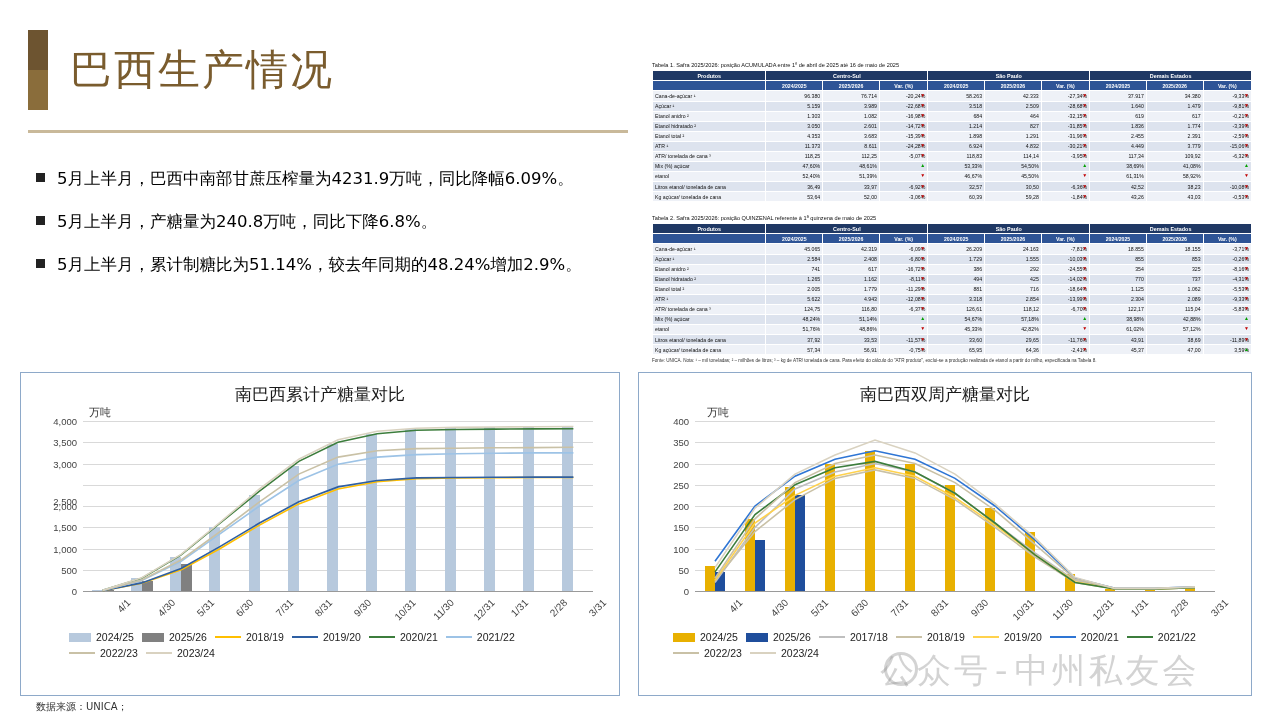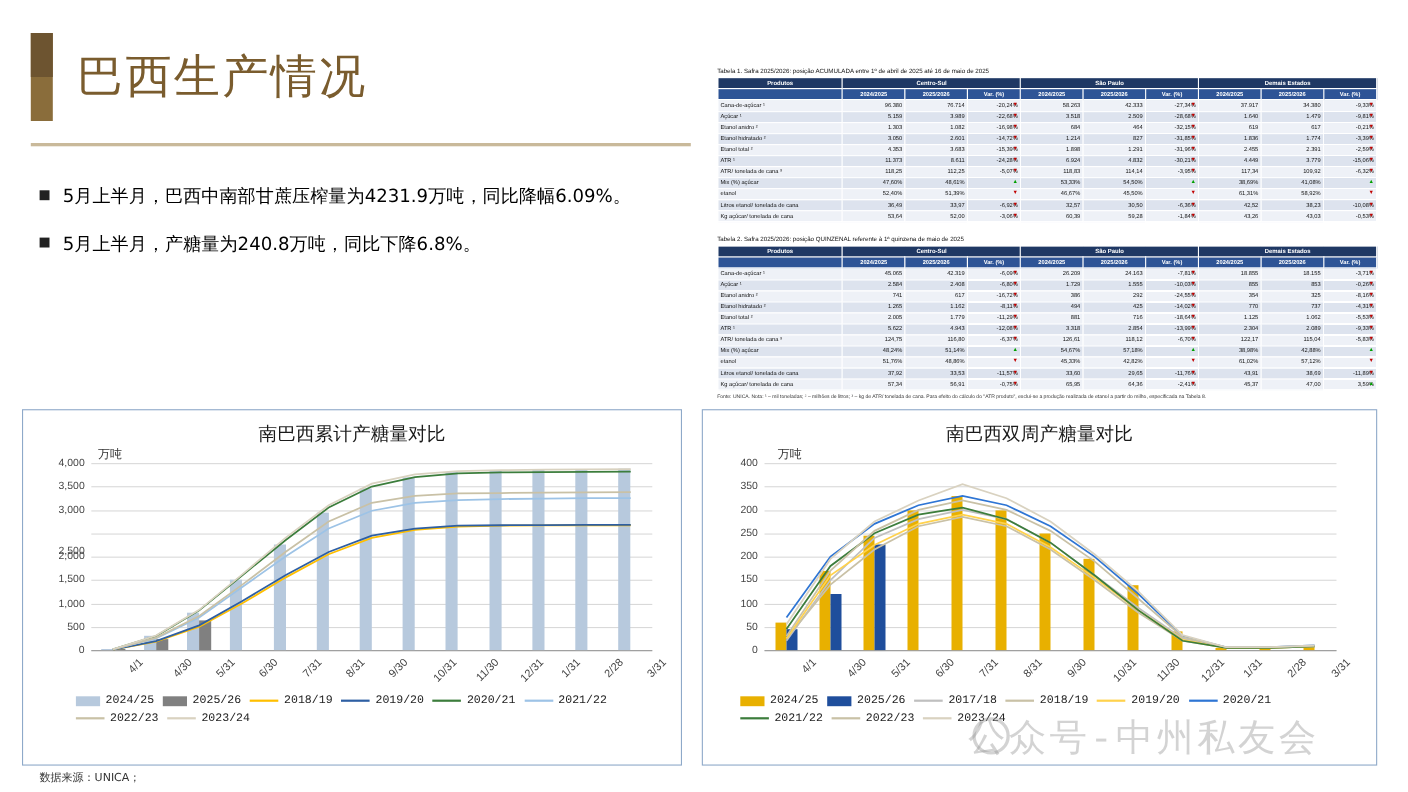--- a/index.html
+++ b/index.html
@@ -41,21 +41,21 @@
   
   .chart-panel{position:absolute;border:1px solid #8ea9c9;background:#fff;}
   #chart1{left:20px;top:372px;width:598px;height:322px;}
   #chart2{left:638px;top:372px;width:612px;height:322px;}
   .chart-title{position:absolute;width:100%;text-align:center;top:10px;font-size:17px;color:#1a1a1a;font-family:Liberation Mono, monospace;}
   .unit-label{position:absolute;font-size:11px;color:#333;font-family:"DejaVu Sans",sans-serif;}
   .plot{position:absolute;}
   .ylab{position:absolute;right:4px;font-size:9.5px;color:#444;transform:translateY(-50%);white-space:nowrap;}
   .xlab{position:absolute;font-size:10px;color:#444;transform:rotate(-45deg);transform-origin:right top;white-space:nowrap;}
   .gridline{position:absolute;left:0;height:1px;background:#d9d9d9;}
-  .legend{position:absolute;display:flex;flex-wrap:wrap;font-size:10.5px;color:#222;font-family:Liberation Mono, monospace;}
+  .legend{position:absolute;display:flex;flex-wrap:wrap;font-size:10.5px;color:#222;}
   .lg-item{display:flex;align-items:center;margin-right:8px;margin-bottom:4px;}
   .lg-swatch{width:22px;height:9px;margin-right:5px;}
   .lg-line{width:26px;height:0;border-top:2px solid #000;margin-right:5px;}
 
   
   .source{position:absolute;left:36px;top:700px;font-size:10px;color:#333;font-family:"DejaVu Sans",sans-serif;}
   .wm{position:absolute;left:880px;top:648px;font-size:34px;color:rgba(150,150,150,0.42);font-family:Liberation Mono, monospace;letter-spacing:3px;}
   .wm-circle{position:absolute;left:884px;top:652px;width:28px;height:28px;border-radius:50%;border:3px solid rgba(150,150,150,0.42);}
 </style>
 </head>
@@ -69,20 +69,24 @@
   <div class="title-underline"></div>
 
   <div class="bullets">
     <div class="bullet">
       <div class="marker"></div>
       <div class="btext">5月上半月，巴西中南部甘蔗压榨量为4231.9万吨，同比降幅6.09%。</div>
     </div>
     <div class="bullet">
       <div class="marker"></div>
       <div class="btext">5月上半月，产糖量为240.8万吨，同比下降6.8%。</div>
+    </div>
+    <div class="bullet">
+      <div class="marker"></div>
+      <div class="btext">5月上半月，累计制糖比为51.14%，较去年同期的48.24%增加2.9%。</div>
     </div>
   </div>
 
   <div class="tbl-wrap" id="tbl1-wrap">
     <div class="tbl-cap">Tabela 1. Safra 2025/2026: posição ACUMULADA entre 1º de abril de 2025 até 16 de maio de 2025</div>
     <table class="dt">
       <colgroup>
         <col style="width:108px">
           <col style="width:54px">
           <col style="width:54px">

